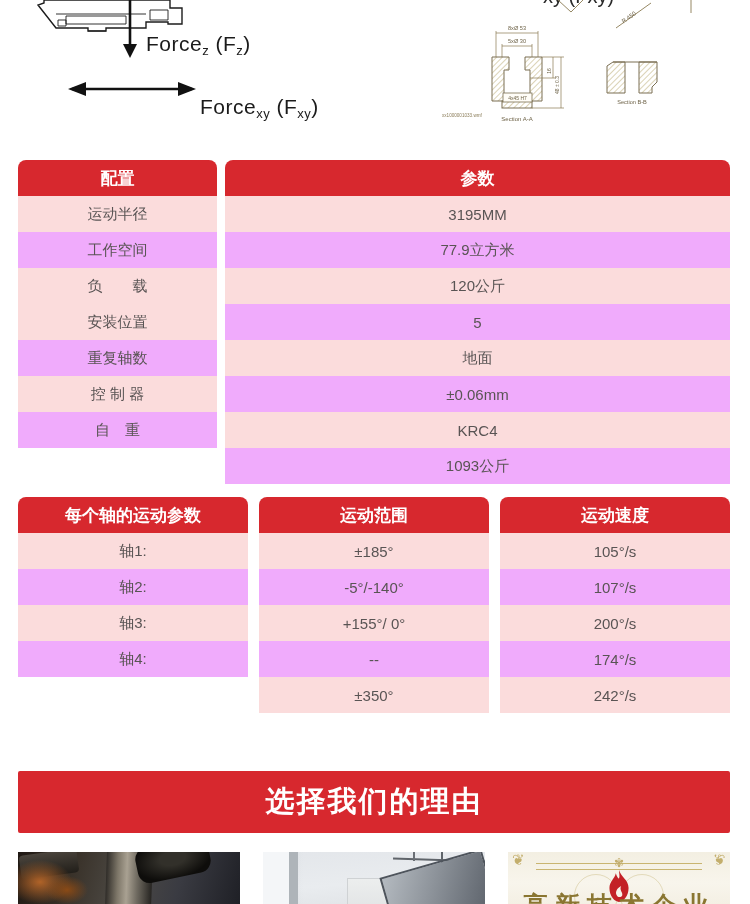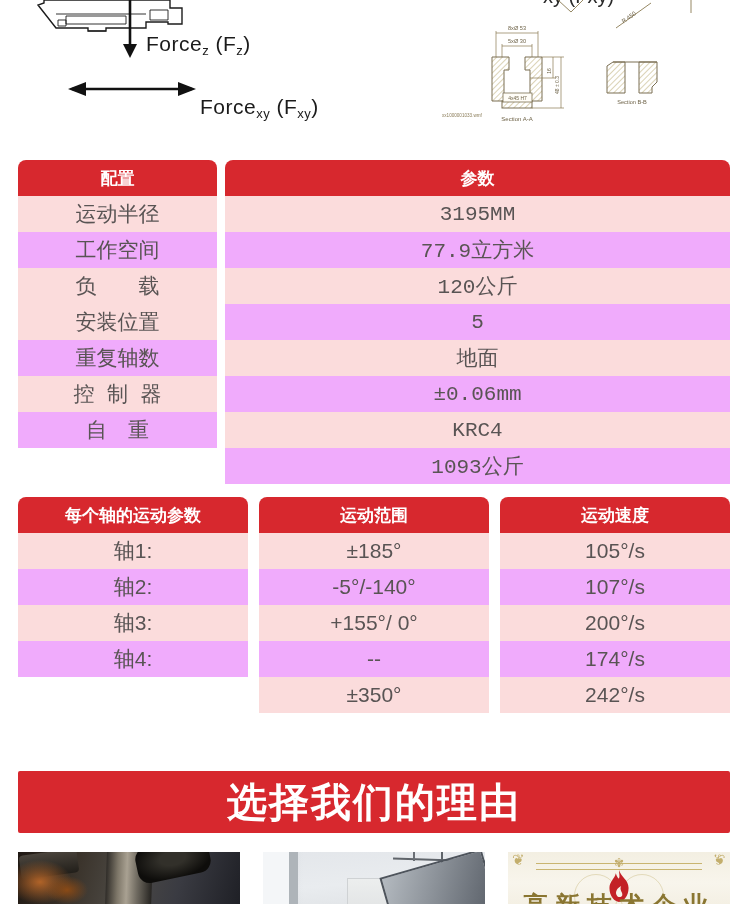--- a/index.html
+++ b/index.html
@@ -7,34 +7,34 @@
         font-family:"Liberation Sans",sans-serif;}
 
   
   .topsvg{position:absolute;left:0;top:0;}
   .force-label{position:absolute;color:#1b1b1b;font-size:21px;letter-spacing:.5px;}
   .force-label sub{font-size:13px;vertical-align:-4px;}
   .cutoff-label{position:absolute;left:543px;top:-15px;color:#2a2a2a;font-size:20px;}
 
   
   .t1{position:absolute;left:18px;top:160px;width:712px;display:grid;
-      grid-template-columns:199px 505px;column-gap:8px;font-family:Liberation Mono, monospace;}
+      grid-template-columns:199px 505px;column-gap:8px;}
   .t2{position:absolute;left:18px;top:497px;width:712px;display:grid;
       grid-template-columns:repeat(3,1fr);column-gap:11px;}
   .thead{height:36px;background:#d7282e;border-radius:8px 8px 0 0;color:#ffffff;
          font-weight:bold;font-size:17px;display:flex;align-items:center;justify-content:center;}
   .trow{height:36px;display:flex;align-items:center;justify-content:center;
-        font-size:21px;color:#595454;white-space:pre;}
+        font-size:15px;color:#595454;white-space:pre;}
   .trow.a{background:#fbdcdc;}
   .trow.b{background:#f0abfc;}
 
   
   .banner{position:absolute;left:18px;top:771px;width:712px;height:62px;background:#d7282e;
           border-radius:2px;display:flex;align-items:center;justify-content:center;}
-  .banner span{color:#ffffff;font-size:40px;font-weight:bold;letter-spacing:2px;}
+  .banner span{color:#ffffff;font-size:29px;font-weight:bold;letter-spacing:2px;}
 
   
   .gallery{position:absolute;left:18px;top:852px;width:712px;height:52px;display:grid;
            grid-template-columns:222px 222px 222px;column-gap:23px;}
   .photo{position:relative;overflow:hidden;height:52px;}
   .photo div{position:absolute;}
 
   .photo1{background:linear-gradient(105deg,#1f1813 0%,#362e25 22%,#4d4a45 48%,#3a3b42 72%,#1f2026 100%);}
   .p1-nut{left:2px;top:0;width:58px;height:24px;background:linear-gradient(180deg,#4a443c,#221f1a);
           transform:rotate(-8deg);border-radius:4px;}

